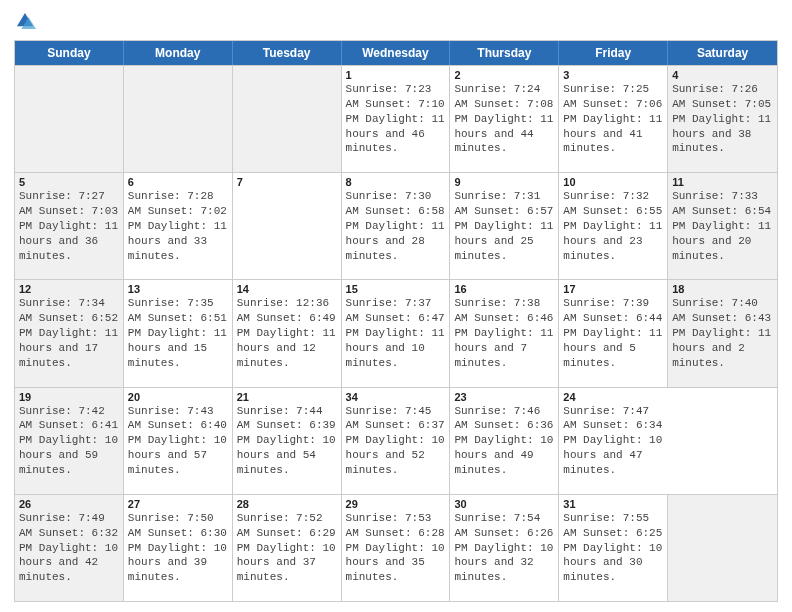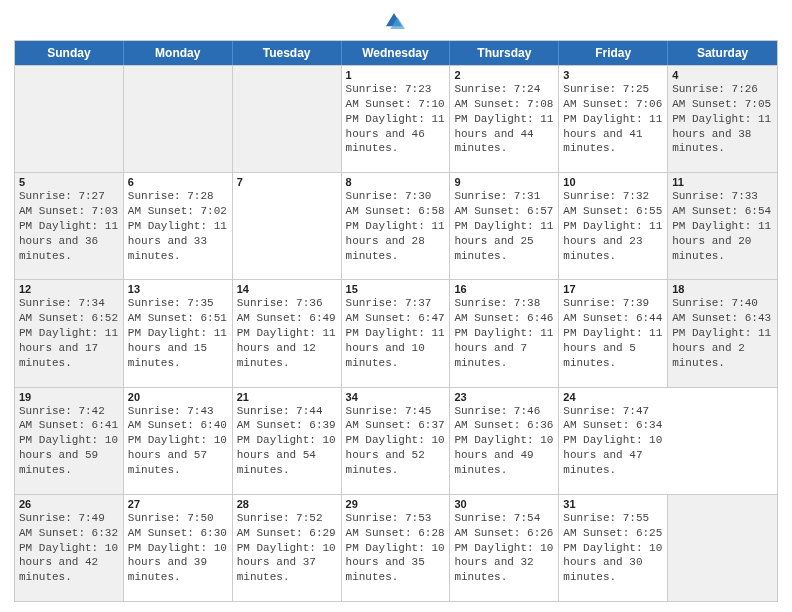--- a/index.html
+++ b/index.html
@@ -9,21 +9,20 @@
       width: 792px;
       height: 612px;
       overflow: hidden;
     }
     .page {
       width: 792px;
       height: 612px;
       padding: 10px 14px 10px 14px;
       display: flex;
       flex-direction: column;
-      align-items: center;
     }
     .header {
       display: flex;
       justify-content: space-between;
       align-items: flex-start;
       margin-bottom: 8px;
     }
     .logo {
       display: flex;
       align-items: center;
@@ -227,21 +226,21 @@
 Daylight: 11 hours and 17 minutes.</div>
           </div>
           <div class="cal-cell">
             <div class="day-num">13</div>
             <div class="cell-text">Sunrise: 7:35 AM
 Sunset: 6:51 PM
 Daylight: 11 hours and 15 minutes.</div>
           </div>
           <div class="cal-cell">
             <div class="day-num">14</div>
-            <div class="cell-text">Sunrise: 7:36 AM
+            <div class="cell-text">Sunrise: 12:36 AM
 Sunset: 6:49 PM
 Daylight: 11 hours and 12 minutes.</div>
           </div>
           <div class="cal-cell">
             <div class="day-num">15</div>
             <div class="cell-text">Sunrise: 7:37 AM
 Sunset: 6:47 PM
 Daylight: 11 hours and 10 minutes.</div>
           </div>
           <div class="cal-cell">

